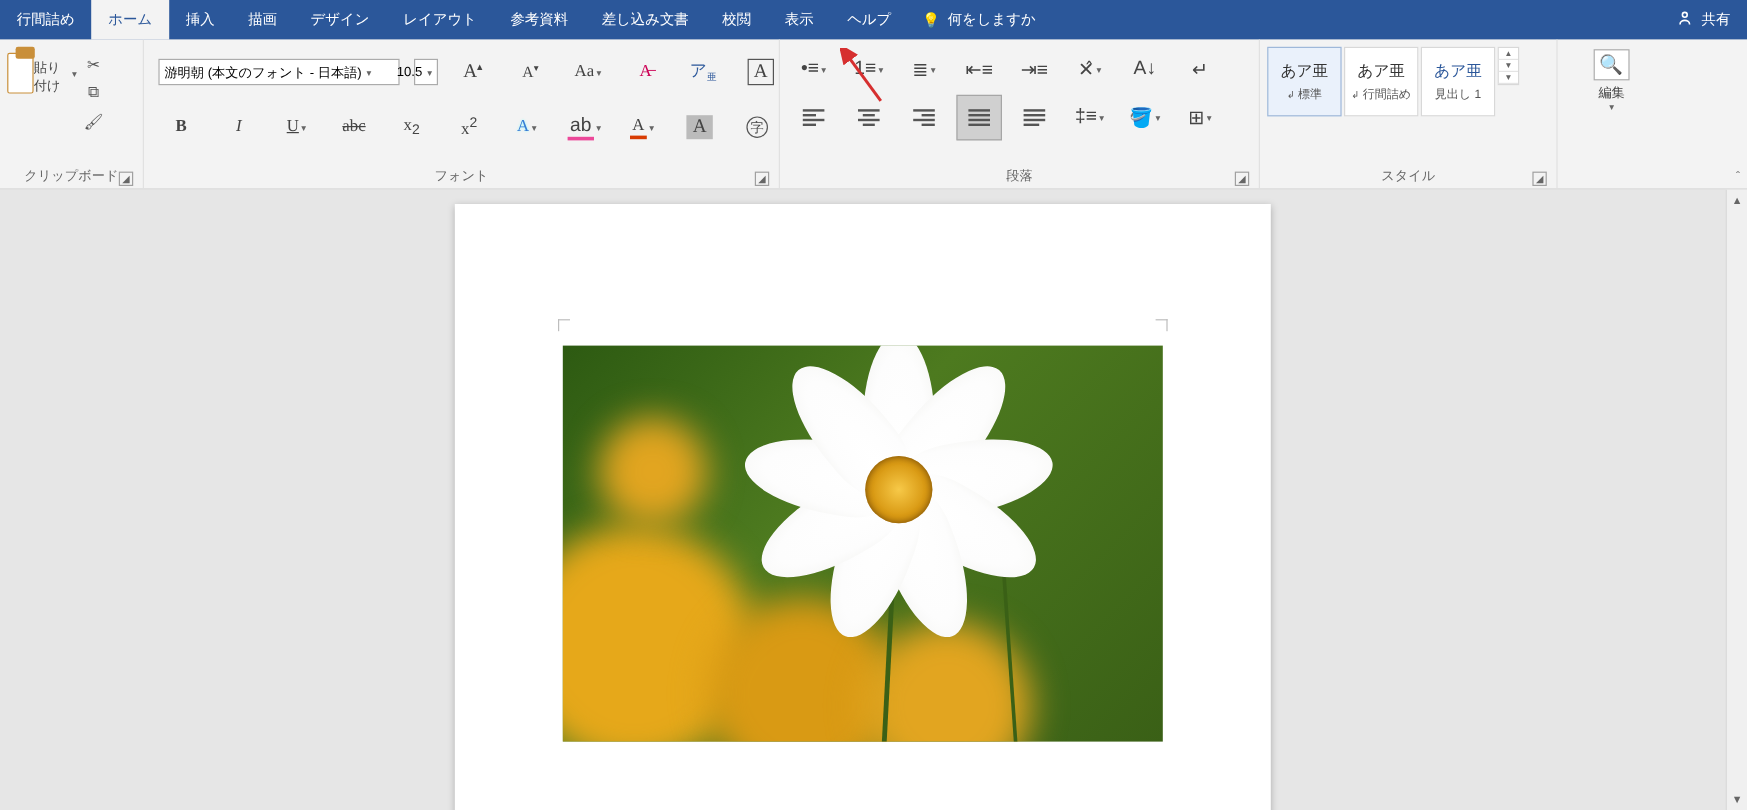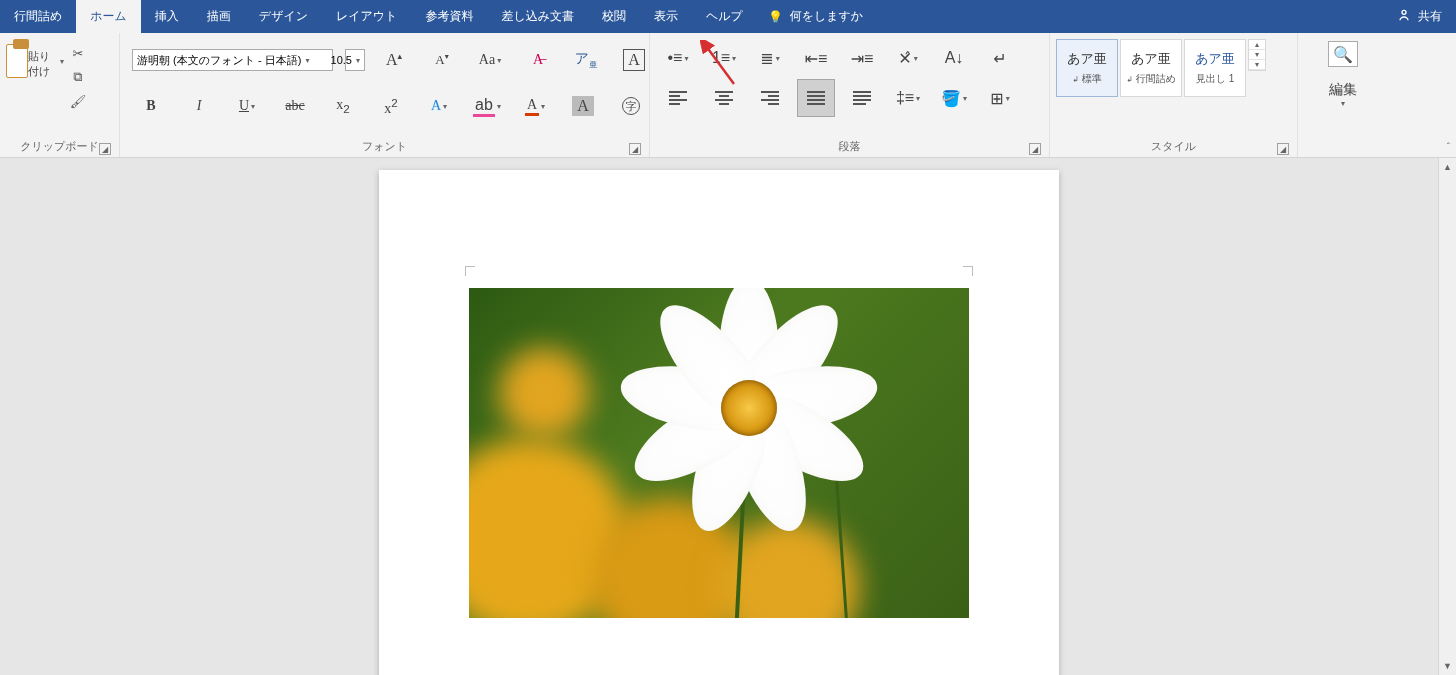--- a/index.html
+++ b/index.html
@@ -342,21 +342,21 @@
       <span>スタイル</span>
       <div class="dialog-launcher">◢</div>
     </div>
   </div>
 
   <div class="group" style="width:90px;border-right:none">
     <div class="edit-body">
       <div class="search-box">
         <span style="color:#2b579a">🔍</span>
       </div>
-      <div style="font-size:14px;color:#444;margin-top:14px">編集</div>
+      <div style="font-size:11px;color:#444;margin-top:3px">編集</div>
       <div style="font-size:8px;color:#666">▾</div>
     </div>
     <div class="group-label"></div>
   </div>
 
   <div class="collapse-caret">ˆ</div>
 </div>
 
 <div class="doc-area">
   <div class="page">

